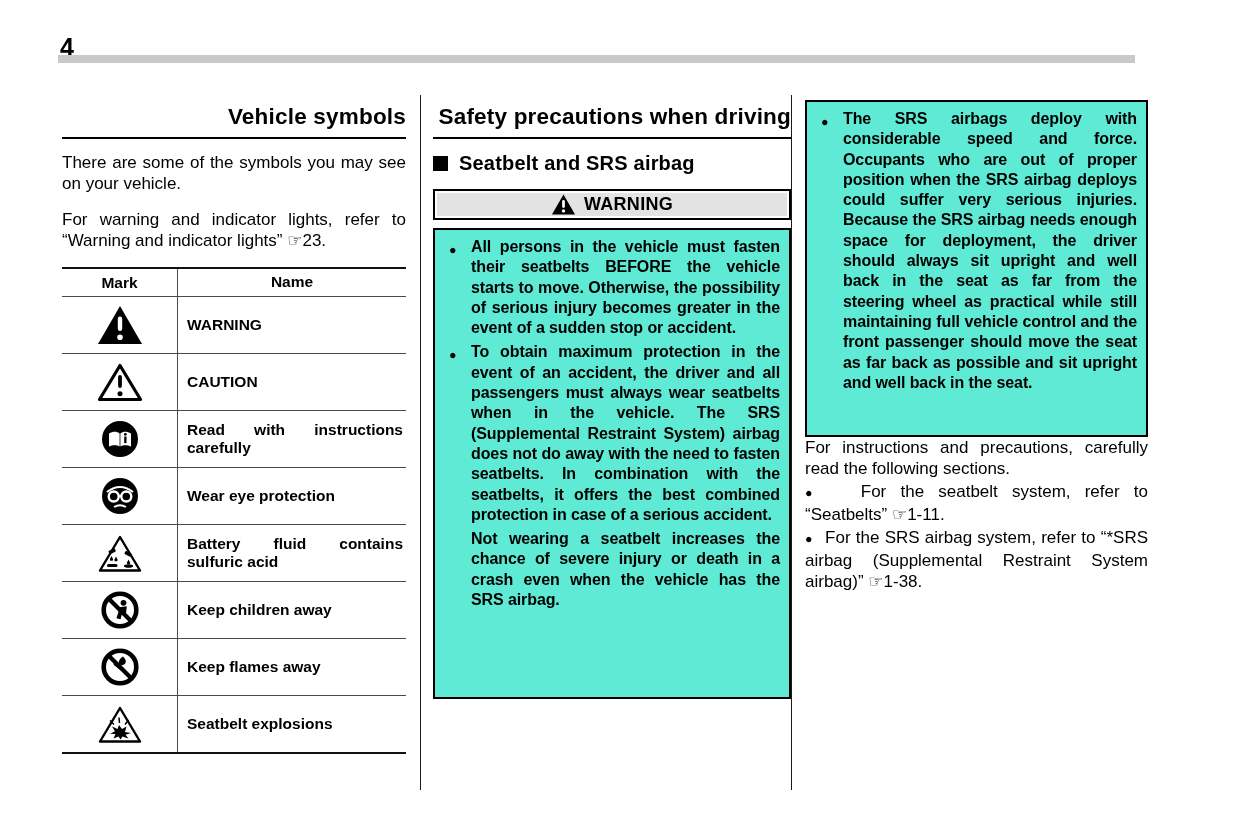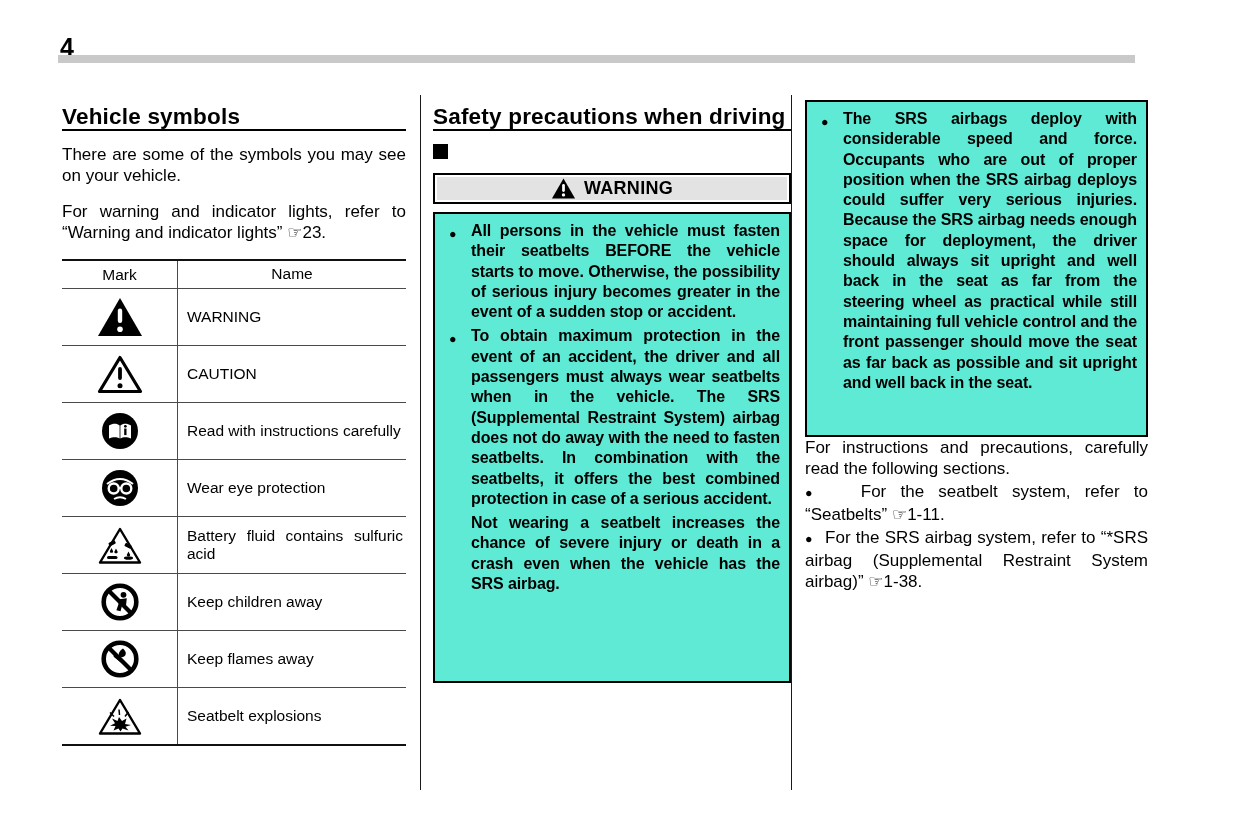--- a/index.html
+++ b/index.html
@@ -16,29 +16,29 @@
   .col{position:absolute;top:95px;}
   .col-left{left:62px;width:344px;}
   .col-mid{left:433px;width:358px;}
   .col-right{left:805px;width:343px;}
   .vdiv{position:absolute;top:95px;width:1px;height:695px;background:#1a1a1a;}
   .vdiv1{left:420px;}
   .vdiv2{left:791px;}
   
   .col-title{
     margin:9px 0 4px 0;font-size:22.5px;line-height:25px;font-weight:bold;
-    border-bottom:2px solid #000;padding-bottom:0;letter-spacing:.2px;
+    border-bottom:2px solid #000;padding-bottom:8px;letter-spacing:.2px;text-align:right;
   }
   .body{font-size:17px;line-height:21px;margin:0;}
   .jp{text-align:justify;}
   .p1{margin-top:13px;}
   .p2{margin-top:15px;}
   
   .sym-table{margin-top:16px;border-top:2px solid #111;border-bottom:2px solid #111;}
-  .sym-row{display:flex;border-top:1px solid #4a4a4a;min-height:56px;}
+  .sym-row{display:flex;border-top:1px solid #4a4a4a;min-height:56px;font-weight:bold;}
   .sym-row.sym-head{border-top:none;min-height:27px;}
   .cell-mark{width:115px;display:flex;align-items:center;justify-content:center;border-right:1px solid #4a4a4a;flex:none;}
   .cell-name{flex:1;display:flex;align-items:center;padding:7px 3px 7px 9px;font-size:15.5px;line-height:18.5px;text-align:justify;}
   .hcell{font-size:15.5px;justify-content:center;text-align:center;padding:0;}
   
   .section-head{margin-top:13px;display:flex;align-items:center;gap:11px;font-size:20px;font-weight:bold;letter-spacing:.2px;}
   .sq{width:15px;height:15px;background:#000;flex:none;}
   .warn-title{
     margin-top:14px;height:31px;box-sizing:border-box;background:#e3e3e3;
     border:2px solid #000;box-shadow:inset 0 0 0 2px #fff;
@@ -191,20 +191,21 @@
     </div>
   </div>
 
   <div class="vdiv vdiv1"></div>
 
   <div class="col col-mid">
     <h1 class="col-title">Safety precautions when driving</h1>
 
     <div class="section-head">
       <span class="sq"></span>
+      <span>Seatbelt and SRS airbag</span>
     </div>
 
     <div class="warn-title">
       <span>
         <svg width="25" height="21" viewBox="0 0 46 40">
           <path d="M23 1 L45 39 L1 39 Z" fill="#000"></path>
           <rect x="20.4" y="11.5" width="5.2" height="15" rx="2.6" fill="#fff"></rect>
           <circle cx="23" cy="32.2" r="3.2" fill="#fff"></circle>
         </svg>
       </span>

